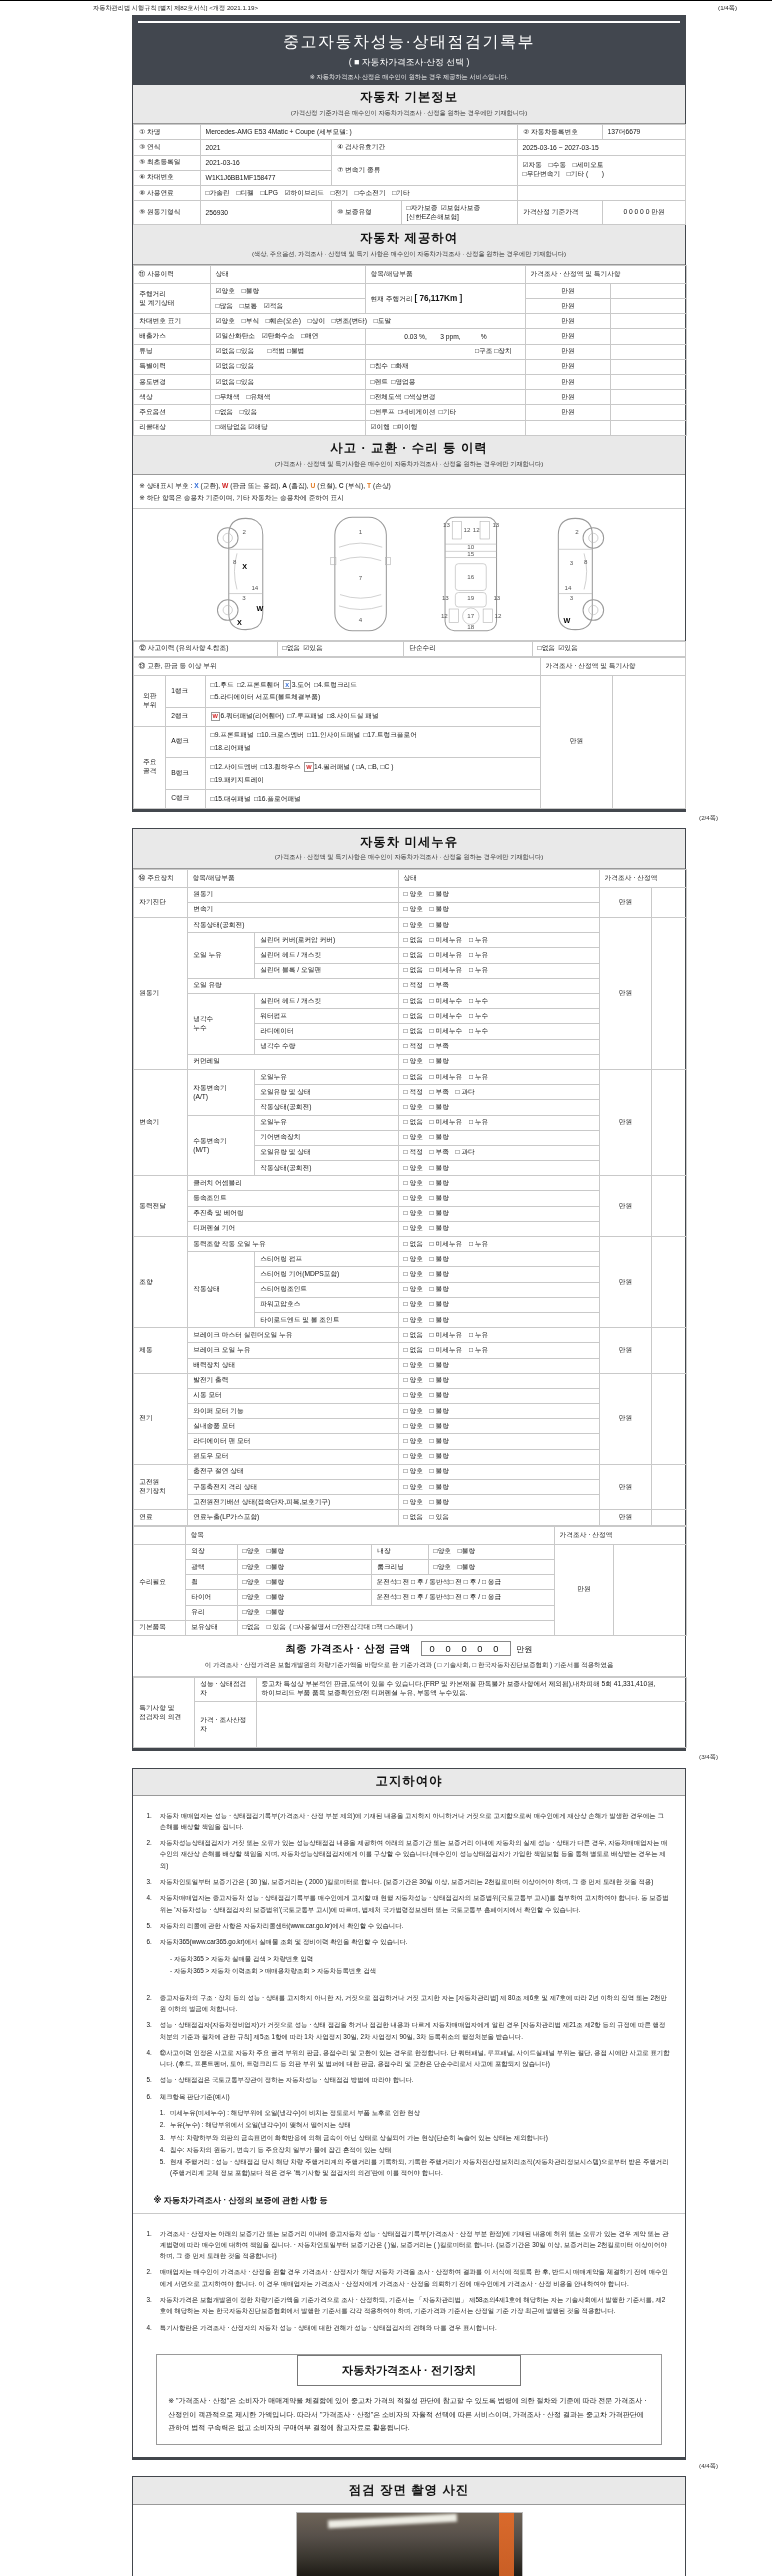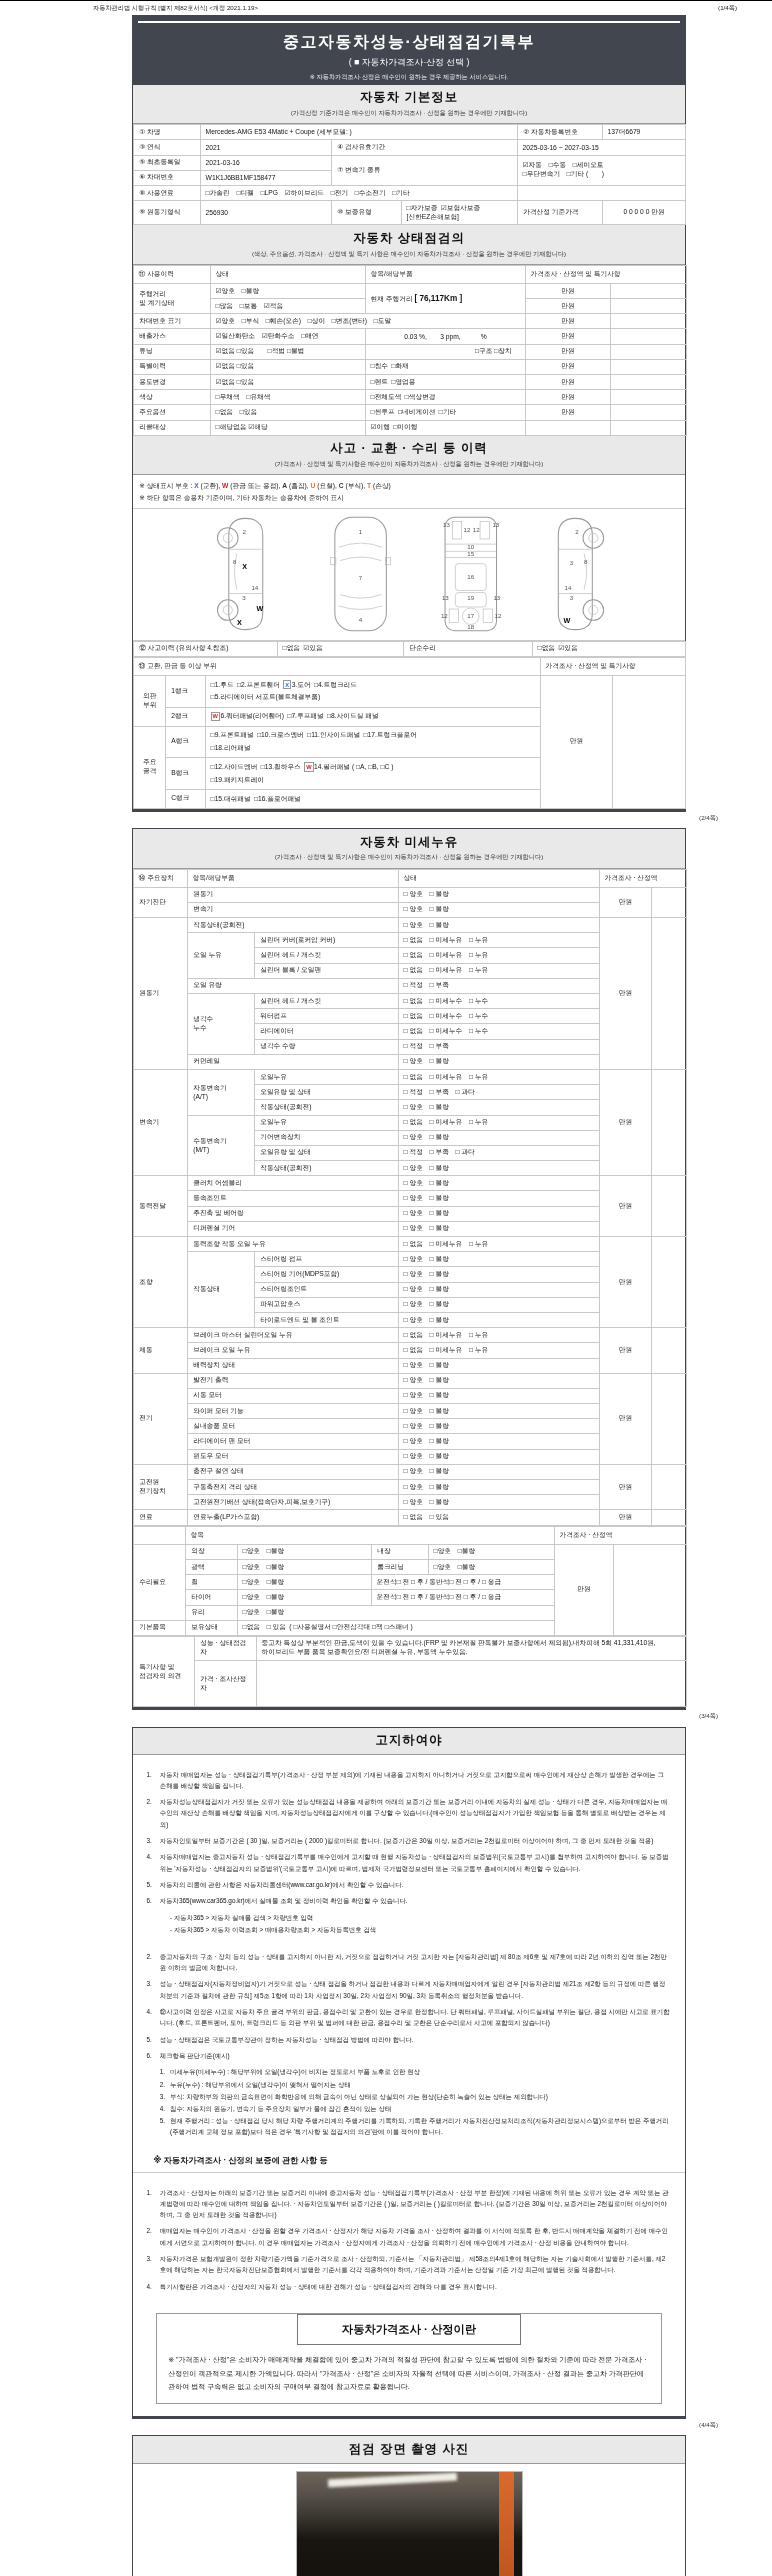--- a/index.html
+++ b/index.html
@@ -4,21 +4,21 @@
 <style>
   html,body{margin:0;padding:0;background:#fff;font-family:"Liberation Sans","DejaVu Sans",sans-serif;color:#111;}
   .page{width:773px;height:2576px;overflow:hidden;border-top:1.5px solid #000;background:#fff;position:relative;}
   .topline{margin-left:93px;width:644px;display:flex;justify-content:space-between;font-size:6.2px;padding:2.6px 0 2.1px;color:#222;}
   .doc{width:554px;margin-left:132px;}
   .sec{border:1px solid #43474d;border-bottom-width:3.1px;background:#fff;}
   .pgmark{text-align:right;font-size:6.2px;color:#333;padding:2.1px 0 5.2px;width:586px;}
   
   .hdr{background:#42474f;color:#fff;padding:4.1px 5.2px 3.1px;}
   .stripe{height:2.6px;background:#fff;margin:1px 0 8.2px;}
-  .hdr-title{text-align:center;font-size:16px;font-weight:bold;letter-spacing:1.5px;}
+  .hdr-title{text-align:center;font-size:16px;font-weight:normal;letter-spacing:1.5px;}
   .hdr-sub{text-align:center;font-size:8.8px;margin-top:4.6px;}
   .hdr-note{text-align:center;font-size:6.2px;margin-top:3.6px;color:#f0f0f0;}
   .doc-no{font-size:7.7px;font-weight:bold;padding:5.2px 1px 1px;}
   
   .band{background:#e9e9e9;border-bottom:0.5px solid #999;text-align:center;padding:4.6px 0 5.2px;}
   .band h2{margin:0;font-size:12.4px;font-weight:bold;letter-spacing:1px;}
   .bsub{font-size:6.2px;margin-top:2.6px;color:#333;}
   
   table{border-collapse:collapse;width:100%;table-layout:fixed;}
   td{border:0.5px solid #c9c9c9;font-size:6.7px;padding:2.6px 4.6px;white-space:pre-line;vertical-align:middle;word-break:keep-all;}
@@ -135,21 +135,21 @@
               <td>256930</td>
               <td class="lbl">⑩ 보증유형</td>
               <td>□자가보증 ☑보험사보증 [신한EZ손해보험]</td>
               <td class="lbl">가격산정 기준가격</td>
               <td class="center">0 0 0 0 0 만원</td>
             </tr>
           </tbody>
         </table>
 
       <div class="band">
-        <h2>자동차 상태점검의</h2>
+        <h2>자동차 제공하여</h2>
         <div class="bsub">(색상, 주요옵션, 가격조사 · 산정액 및 특기 사항은 매수인이 자동차가격조사 · 산정을 원하는 경우에만 기재합니다)</div>
       </div>
       <table>
         <colgroup>
             <col style="width:77px">
             <col style="width:155px">
             <col style="width:160px">
             <col style="width:85px">
             <col style="width:76px">
           </colgroup>
@@ -650,20 +650,26 @@
               <td colspan="3">□양호 □불량</td>
             </tr>
             <tr>
               <td class="lbl">기본품목</td>
               <td class="sub">보유상태</td>
               <td colspan="3">□없음 □ 있음 ( □사용설명서 □안전삼각대 □잭 □스패너 )</td>
             </tr>
           </tbody>
         </table>
 
+      <div class="final-bar">
+        <span class="final-ttl">최종 가격조사 · 산정 금액</span>
+        <span class="final-amt">0  0  0  0  0</span>
+        <span class="final-unit">만원</span>
+        <div class="final-note">이 가격조사 · 산정가격은 보험개발원의 차량기준가액을 바탕으로 한 기준가격과 ( □ 기술사회, □ 한국자동차진단보증협회 ) 기준서를 적용하였음</div>
+      </div>
 
       <table>
         <colgroup>
             <col style="width:61px">
             <col style="width:62px">
             <col style="width:430px">
           </colgroup>
       <tbody>
             <tr>
               <td rowspan="2" class="lbl">특기사항 및
@@ -777,21 +783,21 @@
             <span class="n-no">3.</span>
             <span class="n-tx">자동차가격은 보험개발원이 정한 차량기준가액을 기준가격으로 조사 · 산정하되, 기준서는 「자동차관리법」 제58조의4제1호에 해당하는 자는 기술사회에서 발행한 기준서를, 제2호에 해당하는 자는 한국자동차진단보증협회에서 발행한 기준서를 각각 적용하여야 하며, 기준가격과 기준서는 산정일 기준 가장 최근에 발행된 것을 적용합니다.</span>
           </div>
           <div class="n-item">
             <span class="n-no">4.</span>
             <span class="n-tx">특기사항란은 가격조사 · 산정자의 자동차 성능 · 상태에 대한 견해가 성능 · 상태점검자의 견해와 다를 경우 표시합니다.</span>
           </div>
         </div>
 
       <div class="pinfo">
-        <div class="pinfo-ttl">자동차가격조사 · 산정이란</div>
+        <div class="pinfo-ttl">자동차가격조사 · 전기장치</div>
         <div class="pinfo-tx">※ "가격조사 · 산정"은 소비자가 매매계약을 체결함에 있어 중고차 가격의 적절성 판단에 참고할 수 있도록 법령에 의한 절차와 기준에 따라 전문 가격조사 · 산정인이 객관적으로 제시한 가액입니다. 따라서 "가격조사 · 산정"은 소비자의 자율적 선택에 따른 서비스이며, 가격조사 · 산정 결과는 중고차 가격판단에 관하여 법적 구속력은 없고 소비자의 구매여부 결정에 참고자료로 활용됩니다.</div>
       </div>
     </div>
 
     <div class="pgmark">(4/4쪽)</div>
 
     <div class="sec">
       <div class="band">
         <h2>점검 장면 촬영 사진</h2>
       </div>

